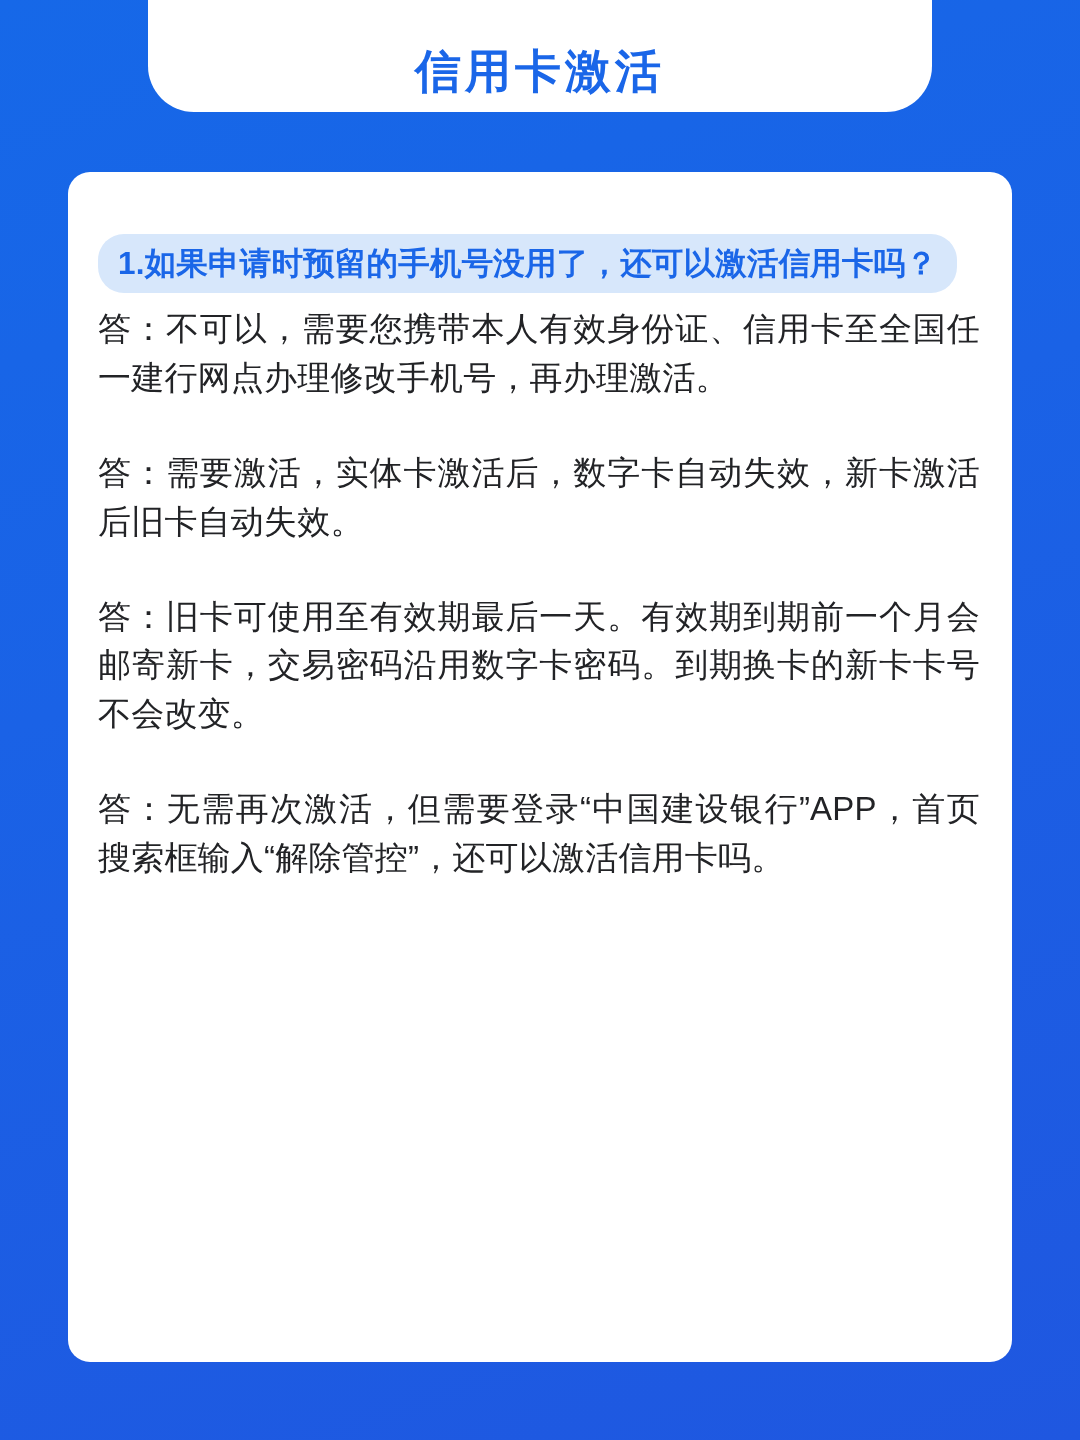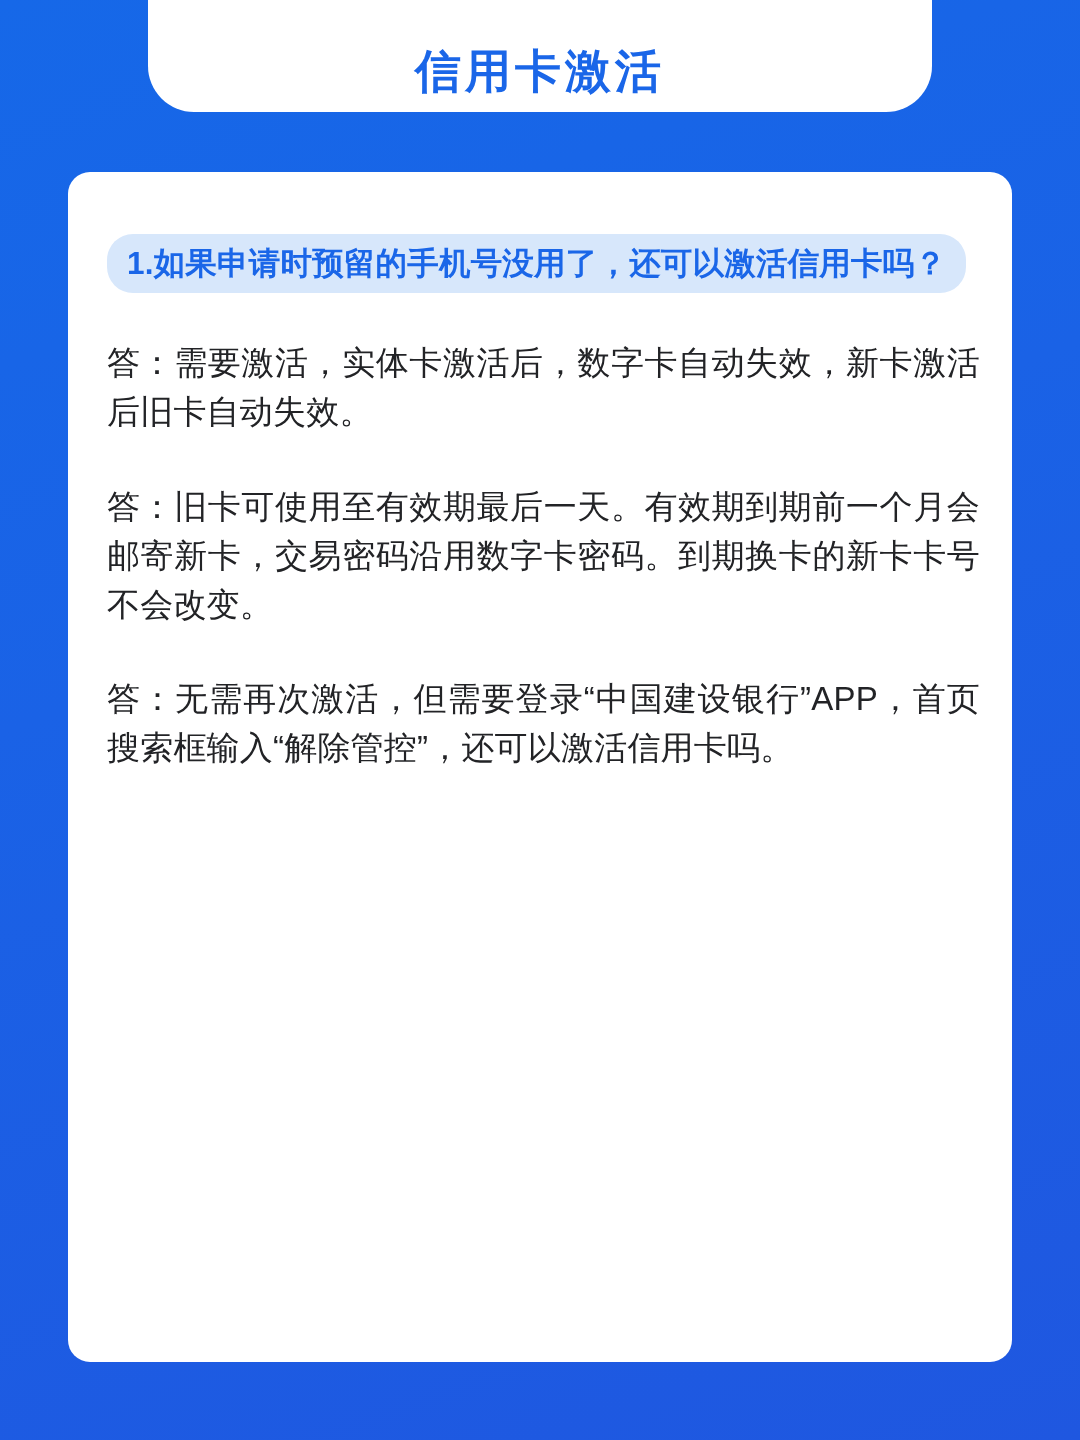--- a/index.html
+++ b/index.html
@@ -64,21 +64,21 @@
   .card-title {
     font-size: 44px;
     color: #1a66e8;
     font-weight: normal;
     letter-spacing: 3px;
   }
 
   .qa-list {
     padding-top: 62px;
   }
-  .qa-item { margin-bottom: 46px; margin-left: 9px; }
+  .qa-item { margin-bottom: 46px; }
 
   .qa-q {
     display: inline-block;
     background: #d7e7fb;
     color: #1a66e8;
     font-weight: bold;
     font-size: 31.5px;
     line-height: 1.15;
     padding: 11px 20px 12px 20px;
     border-radius: 26px;
@@ -104,20 +104,21 @@
     <div class="header-title">信用卡激活</div>
   </div>
 </div>
 
 <div class="card">
 
   <div class="qa-list">
 
     <div class="qa-item">
       <div class="qa-q">1.如果申请时预留的手机号没用了，还可以激活信用卡吗？</div>
+      <div class="qa-a">答：不可以，需要您携带本人有效身份证、信用卡至全国任一建行网点办理修改手机号，再办理激活。</div>
     </div>
 
     <div class="qa-item">
       <div class="qa-a">答：需要激活，实体卡激活后，数字卡自动失效，新卡激活后旧卡自动失效。</div>
     </div>
 
     <div class="qa-item">
       <div class="qa-a">答：旧卡可使用至有效期最后一天。有效期到期前一个月会邮寄新卡，交易密码沿用数字卡密码。到期换卡的新卡卡号不会改变。</div>
     </div>
 

